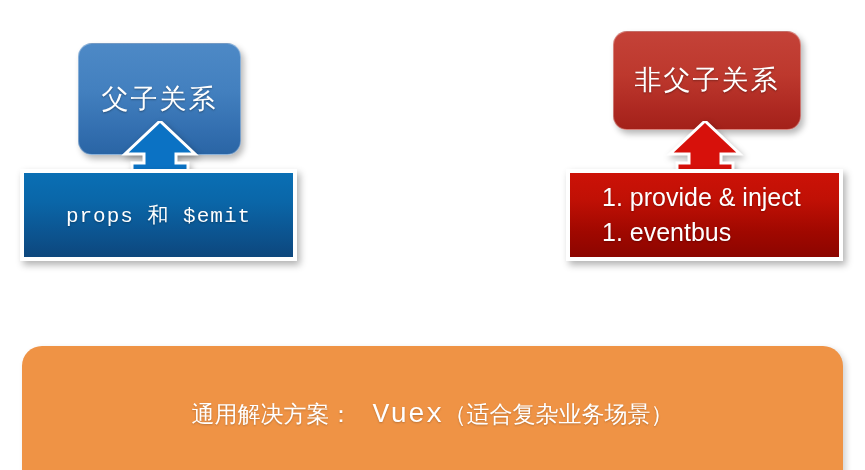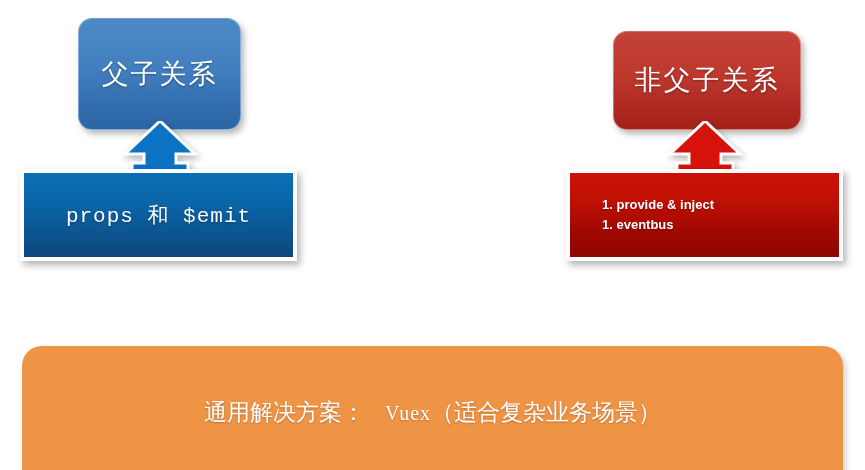--- a/index.html
+++ b/index.html
@@ -36,21 +36,21 @@
     color: #ffffff;
     font-size: 27px;
     line-height: 1;
     letter-spacing: 2px;
     text-shadow: 0 1px 2px rgba(0,0,0,0.35);
     white-space: nowrap;
   }
 
   #box-parent-child {
     left: 78px;
-    top: 18px;
+    top: 43px;
     width: 163px;
     height: 112px;
     background: linear-gradient(180deg, #4d89c6 0%, #4380bf 42%, #336fb0 78%, #2a65a5 100%);
   }
   #box-non-parent-child {
     left: 613px;
     top: 31px;
     width: 188px;
     height: 99px;
     background: linear-gradient(180deg, #c44238 0%, #bd382d 45%, #ad2821 80%, #a32119 100%);
@@ -92,25 +92,24 @@
     justify-content: flex-start;
     padding-left: 32px;
   }
   #box-options .option-list {
     display: flex;
     flex-direction: column;
     gap: 3px;
   }
   #box-options .option-item {
     color: #ffffff;
-    font-size: 13px;
+    font-size: 25px;
     line-height: 1.26;
     white-space: nowrap;
     text-shadow: 0 1px 2px rgba(0,0,0,0.28);
-    font-weight: bold;
   }
 
   
   .arrow {
     position: absolute;
     filter: drop-shadow(2px 3px 3px rgba(0,0,0,0.30));
   }
   #arrow-blue {
     left: 116px;
     top: 121px;
@@ -142,22 +141,22 @@
     top: 55px;
     width: 100%;
     text-align: center;
     color: #ffffff;
     font-size: 23px;
     line-height: 1;
     white-space: nowrap;
     text-shadow: 0 1px 2px rgba(0,0,0,0.22);
   }
   #box-solution .mono-inline {
-    font-family: Liberation Serif, serif;
-    font-size: 20px;
+    font-family: Liberation Mono, monospace;
+    font-size: 28px;
     letter-spacing: 1px;
     margin-left: 20px;
   }
 </style>
 </head>
 <body>
 
 <div id="canvas">
 
   <div class="round-box" id="box-parent-child">

